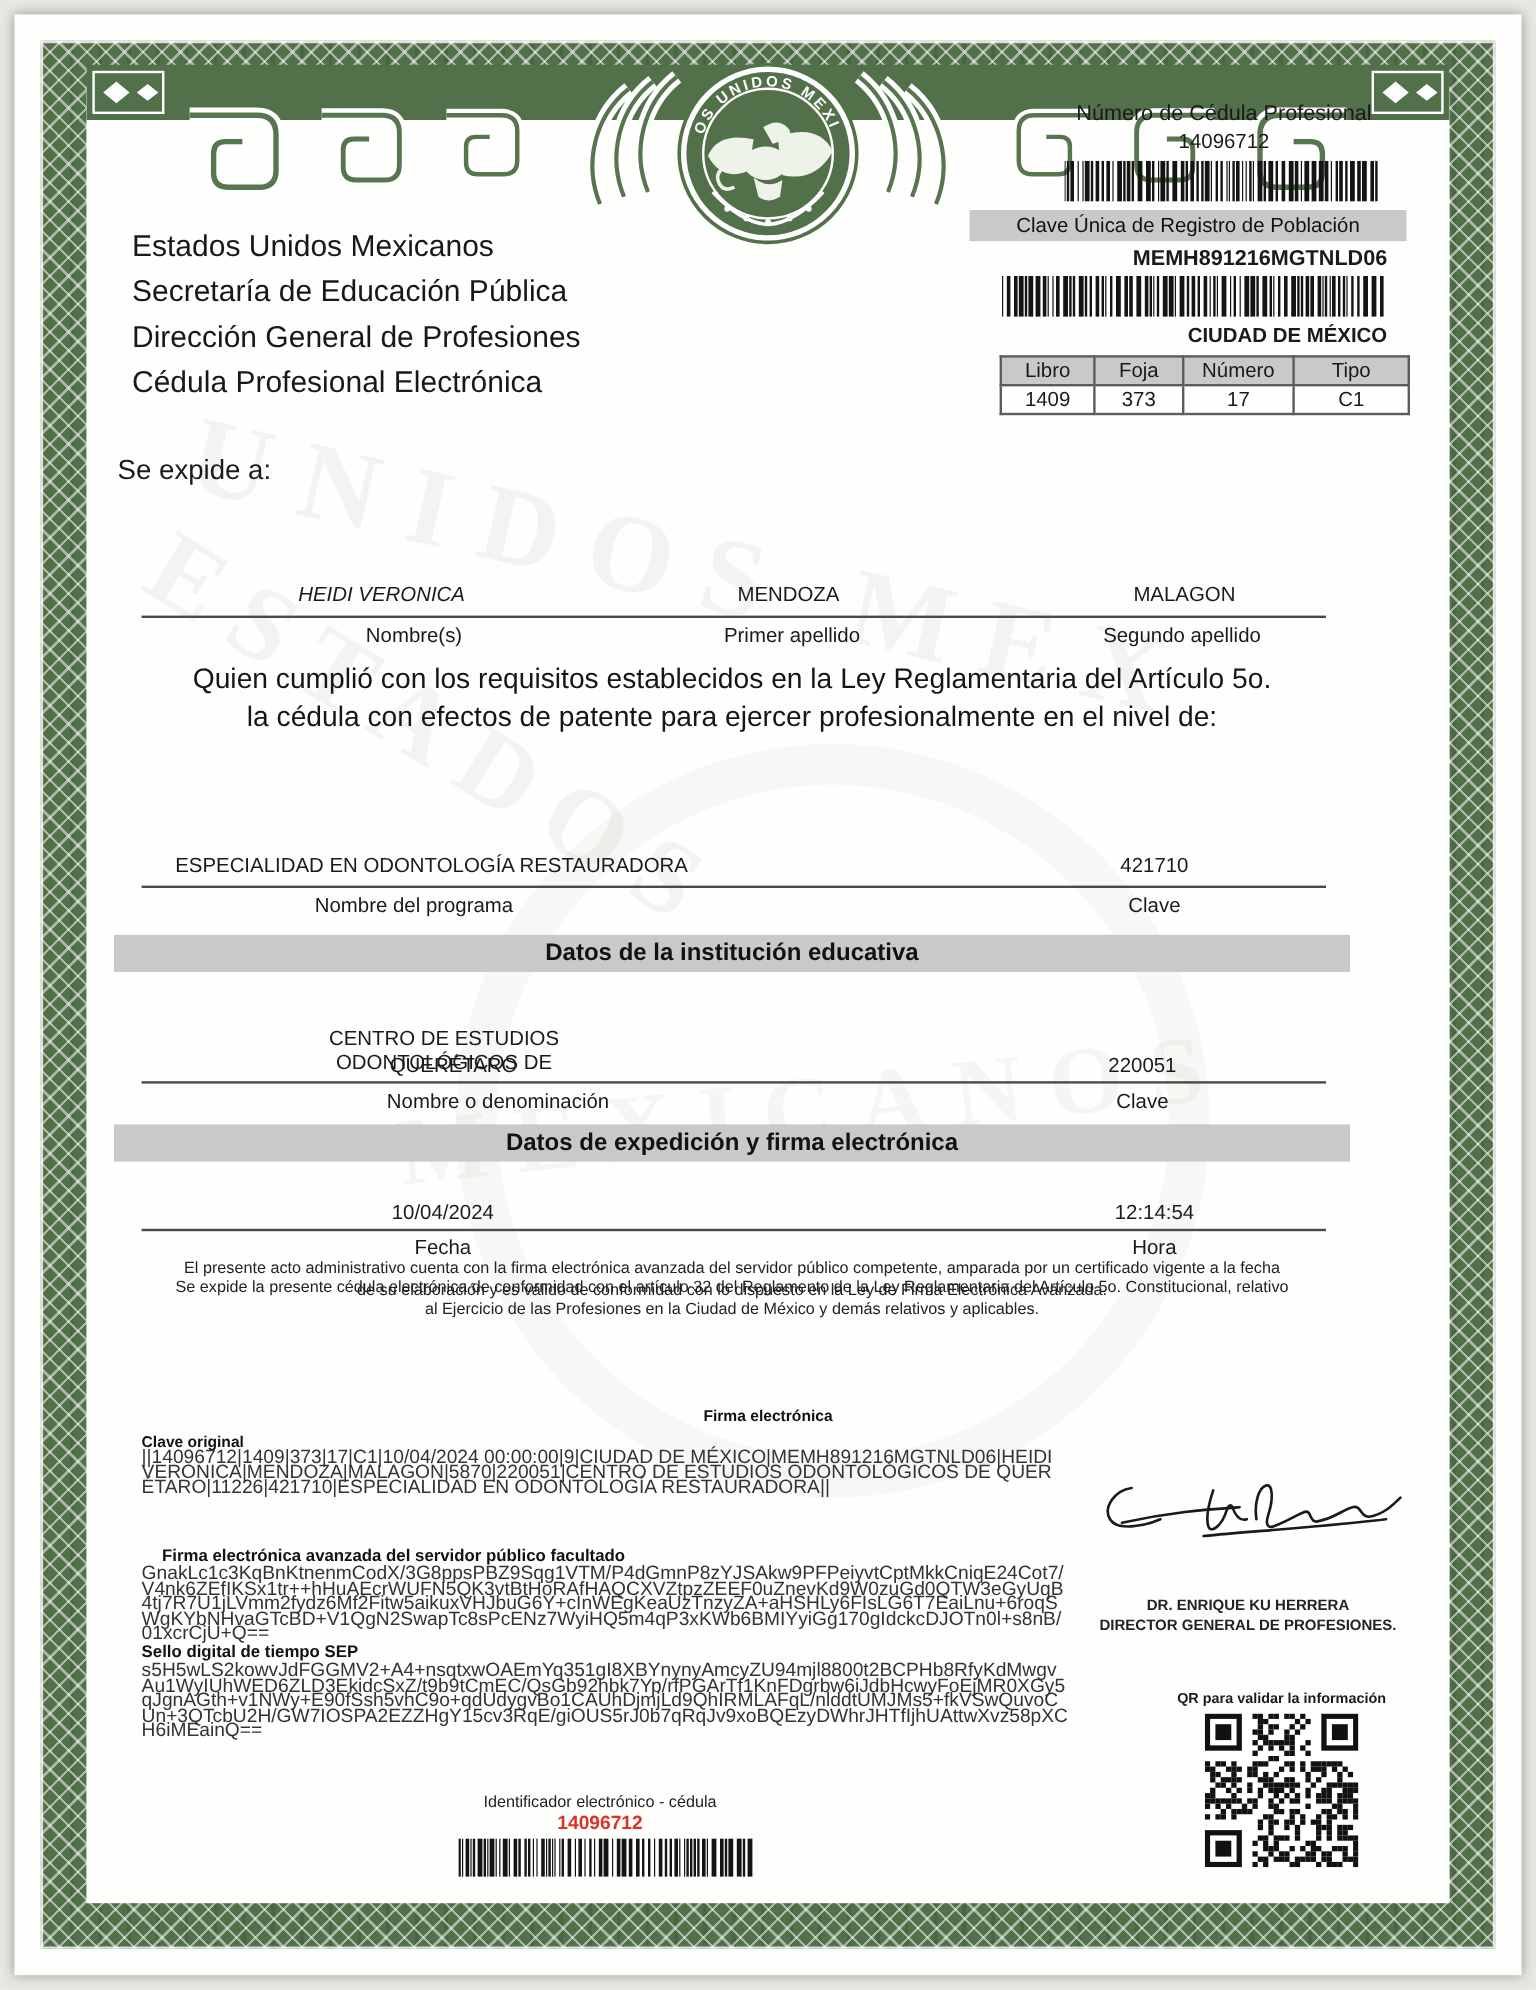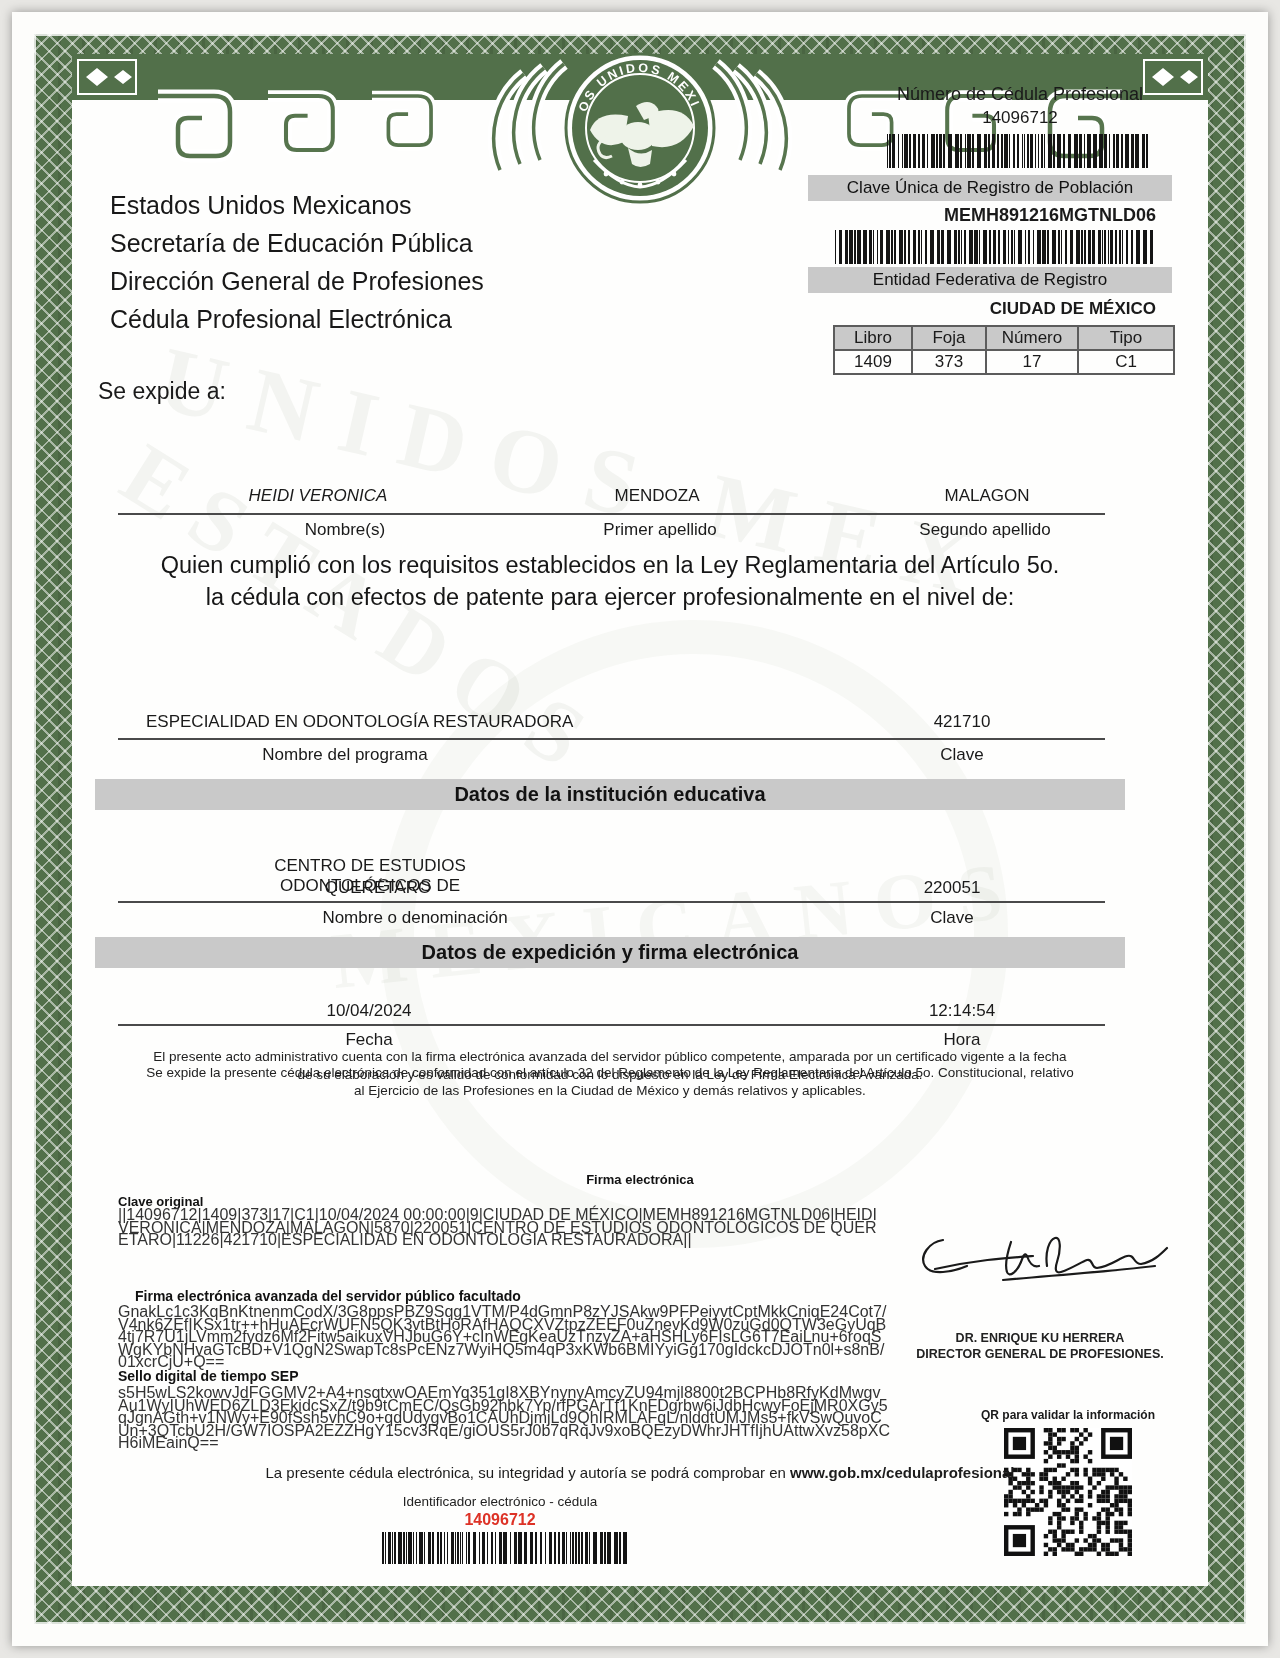--- a/index.html
+++ b/index.html
@@ -269,21 +269,20 @@
         <b style="width:3px;margin-right:2px"></b>
         <b style="width:2px;margin-right:2px"></b>
         <b style="width:2px;margin-right:1px"></b>
         <b style="width:1px;margin-right:3px"></b>
         <b style="width:2px;margin-right:3px"></b>
         <b style="width:2px;margin-right:3px"></b>
         <b style="width:4px;margin-right:3px"></b>
         <b style="width:4px;margin-right:3px"></b>
         <b style="width:3px;margin-right:3px"></b>
       </div>
-    <div class="graybar">Entidad Federativa de Registro</div>
     <div class="entity">CIUDAD DE MÉXICO</div>
     <table class="book">
       <tbody>
           <tr>
         <th class="c1">Libro</th>
         <th class="c2">Foja</th>
         <th class="c3">Número</th>
         <th class="c4">Tipo</th>
       </tr>
       <tr>
@@ -661,23 +660,20 @@
         <rect x="4.413793103448276" y="4.413793103448276" width="22.06896551724138" height="22.06896551724138" fill="#fff"></rect>
         <rect x="8.827586206896552" y="8.827586206896552" width="13.241379310344827" height="13.241379310344827" fill="#111"></rect>
         <rect x="97.10344827586206" y="0" width="30.89655172413793" height="30.89655172413793" fill="#111"></rect>
         <rect x="101.51724137931035" y="4.413793103448276" width="22.06896551724138" height="22.06896551724138" fill="#fff"></rect>
         <rect x="105.93103448275862" y="8.827586206896552" width="13.241379310344827" height="13.241379310344827" fill="#111"></rect>
         <rect x="0" y="97.10344827586206" width="30.89655172413793" height="30.89655172413793" fill="#111"></rect>
         <rect x="4.413793103448276" y="101.51724137931035" width="22.06896551724138" height="22.06896551724138" fill="#fff"></rect>
         <rect x="8.827586206896552" y="105.93103448275862" width="13.241379310344827" height="13.241379310344827" fill="#111"></rect>
       </svg></div>
 
-  <div class="verify" style="top:1464px;">
-    <span>La presente cédula electrónica, su integridad y autoría se podrá comprobar en </span><b>www.gob.mx/cedulaprofesional</b>
-  </div>
   <div class="ident" style="top:1494px;">
     <div class="il">Identificador electrónico - cédula</div>
     <div class="iv" id="idnum" style="color: rgb(221, 50, 38);">14096712</div>
   </div>
   <div class="barcode bc3">
       <b style="width:2px;margin-right:1px"></b>
       <b style="width:1px;margin-right:2px"></b>
       <b style="width:3px;margin-right:1px"></b>
       <b style="width:1px;margin-right:1px"></b>
       <b style="width:2px;margin-right:2px"></b>

